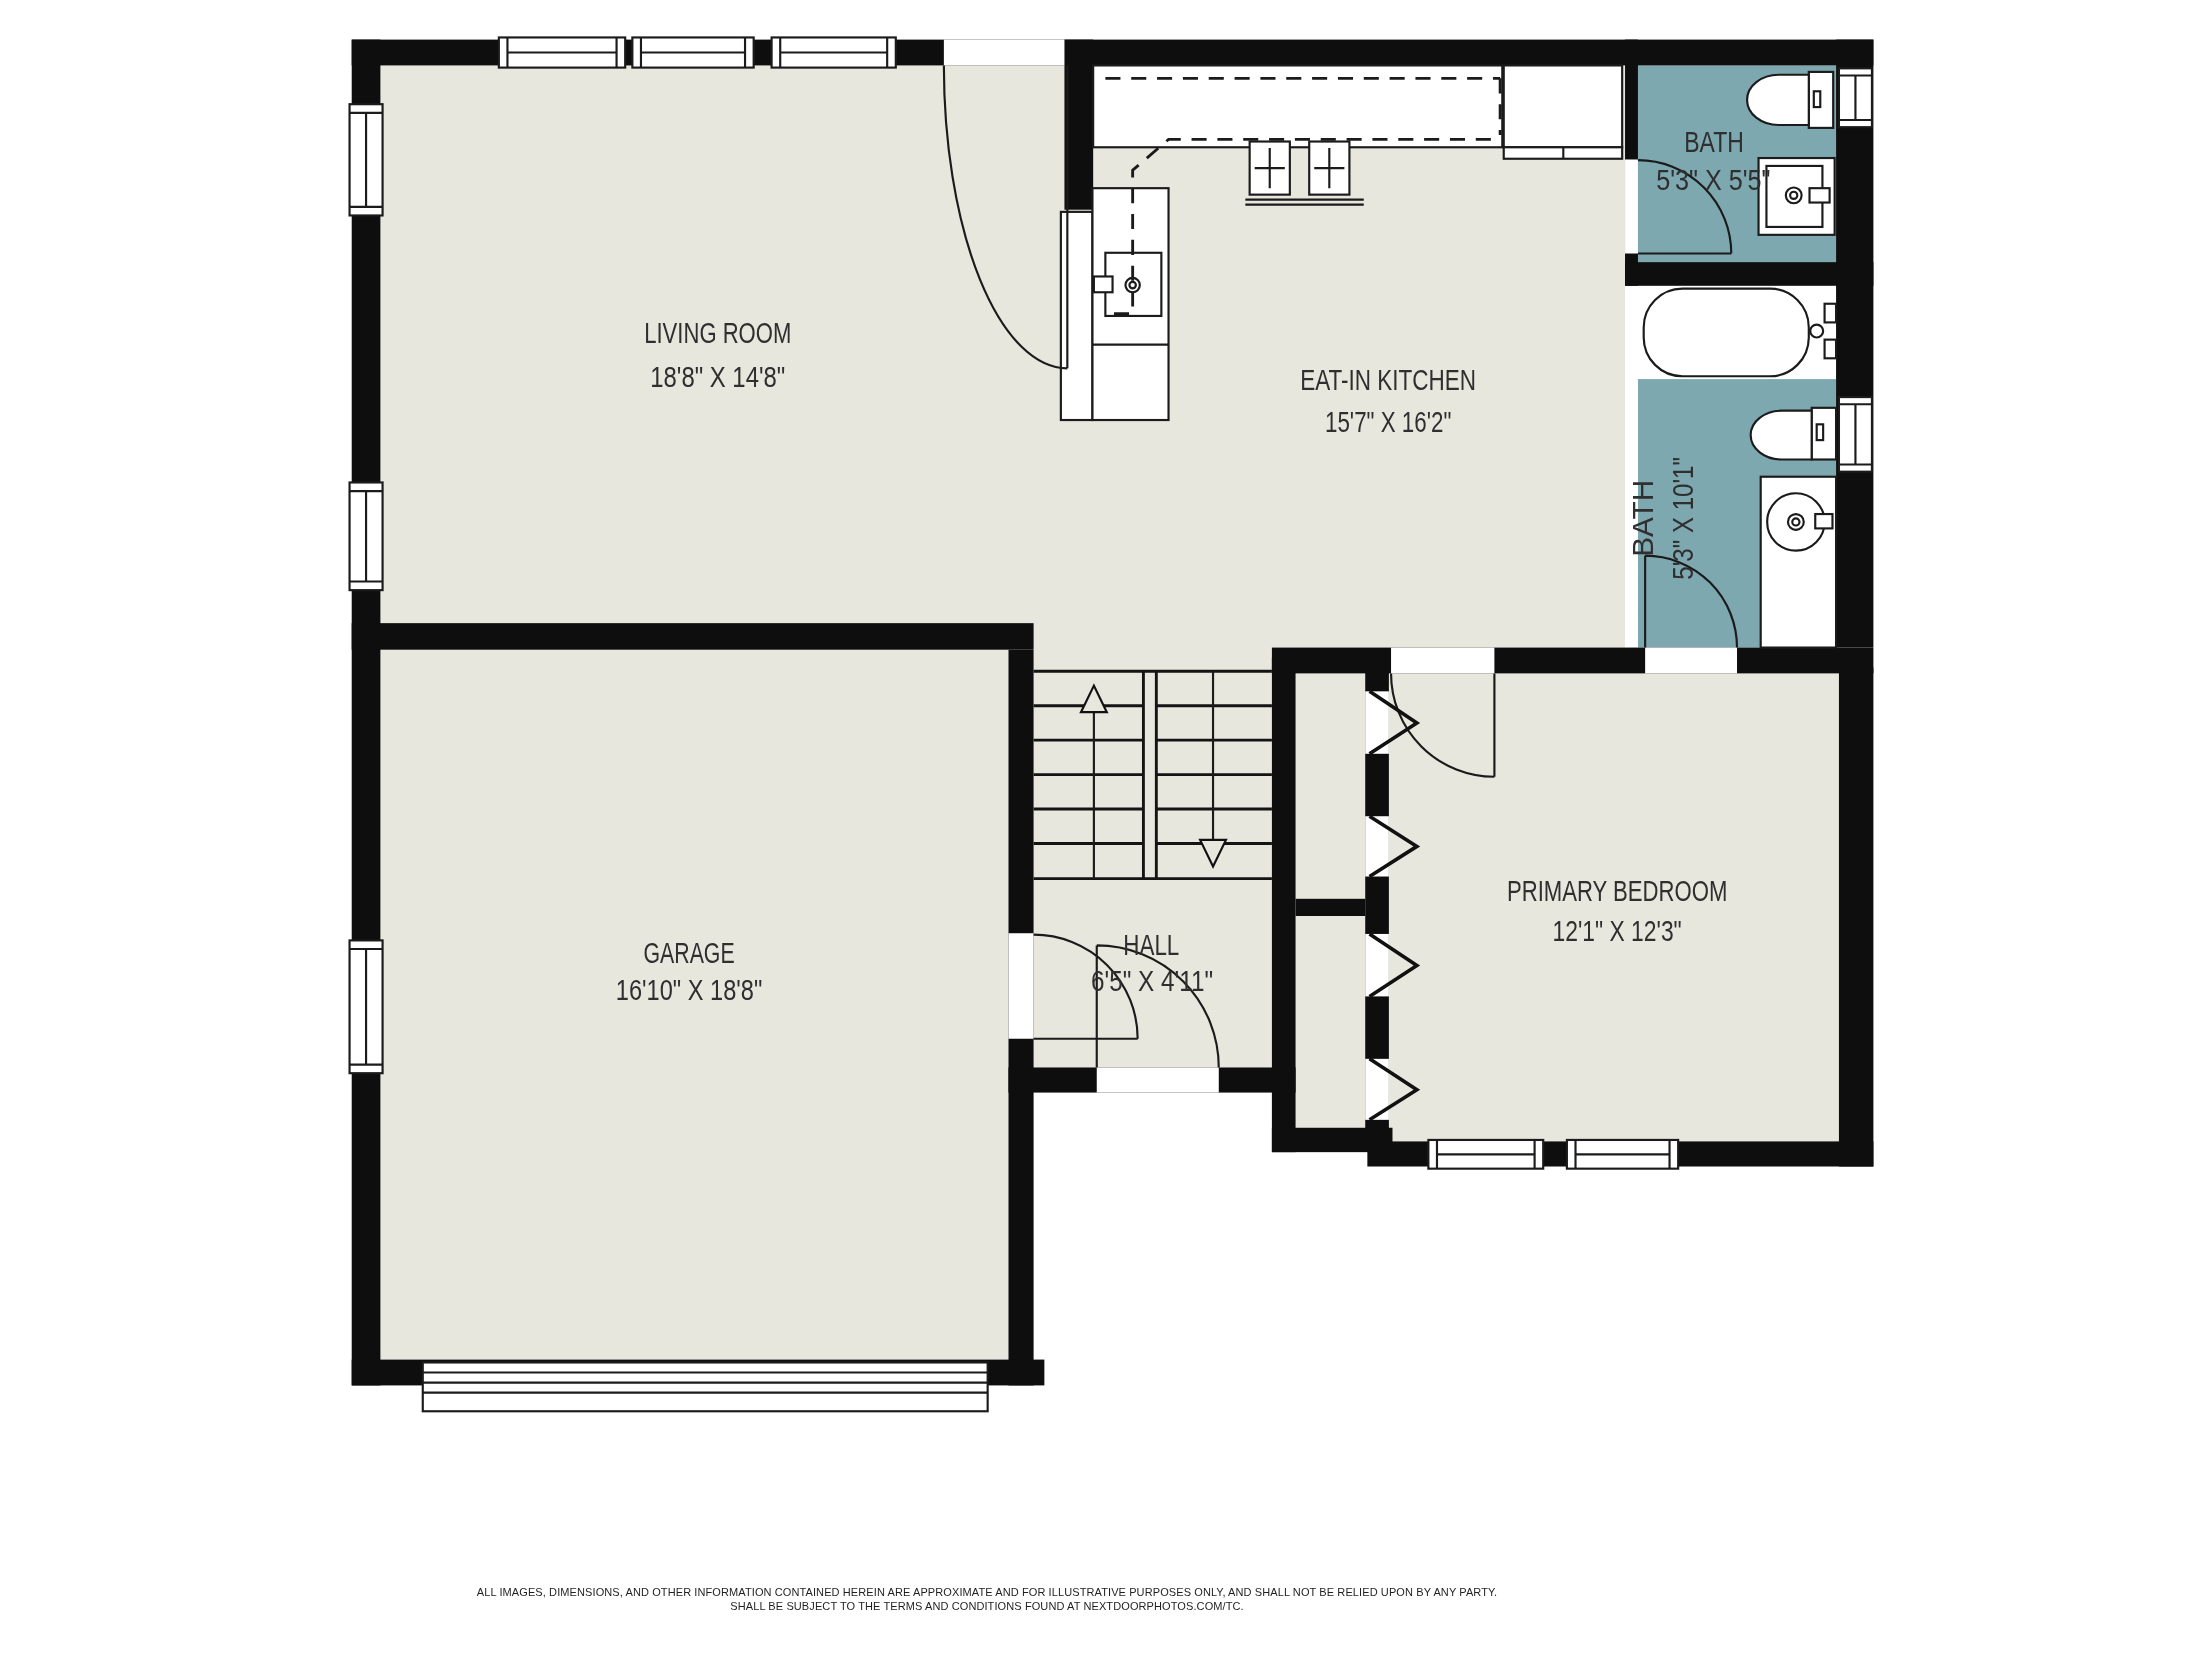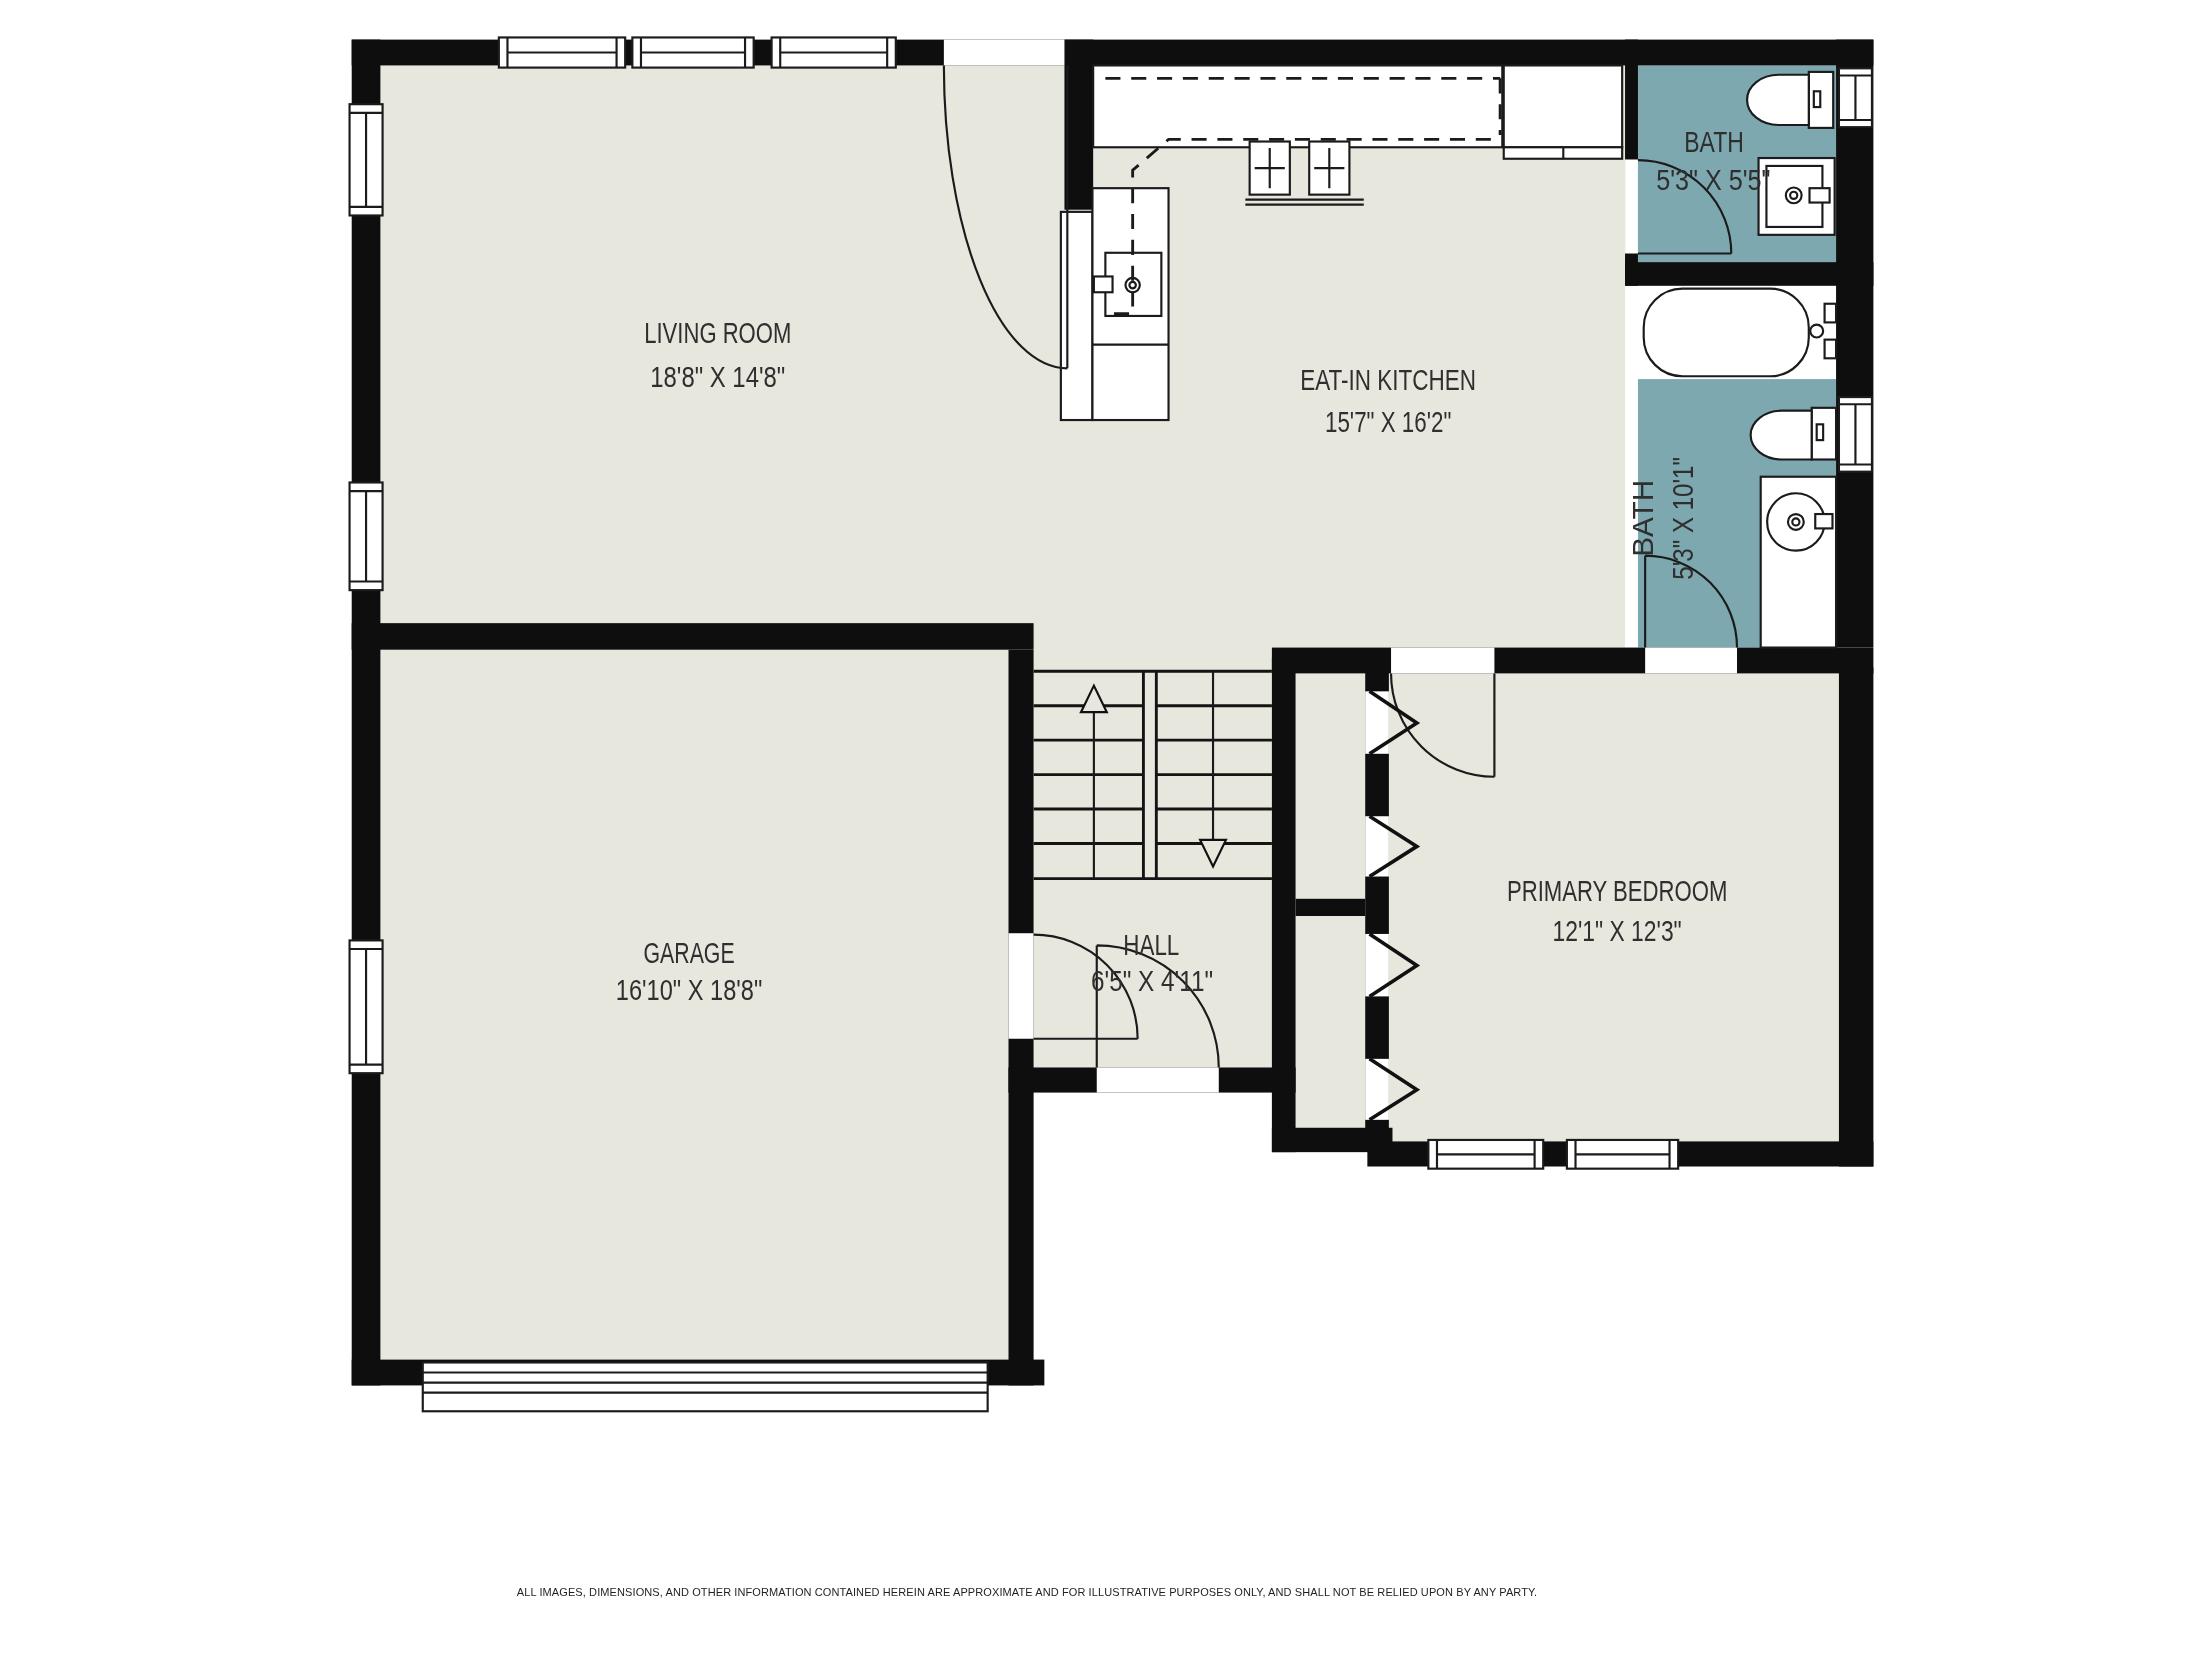--- a/index.html
+++ b/index.html
@@ -13,21 +13,21 @@
   .fx{fill:#ffffff;stroke:#1b1b1b;stroke-width:3;}
   .ln{stroke:#1b1b1b;stroke-width:3;fill:none;}
   .ln4{stroke:#141414;stroke-width:4;fill:none;}
   .dash{stroke:#1b1b1b;stroke-width:4;fill:none;stroke-dasharray:21 15;}
   .chev{stroke:#111111;stroke-width:5;fill:none;}
   .arrowhead{fill:#e8e7de;stroke:#111111;stroke-width:3;}
   text{font-family:"Liberation Sans",sans-serif;text-anchor:middle;fill:#2f2f2f;}
   .rname{font-size:42px;}
   .rdim{font-size:40px;}
   .disclaimer{position:absolute;left:0;top:1585px;width:1974px;text-align:center;
-        font-size:11px;line-height:14px;color:#1f1f1f;letter-spacing:0.1px;padding-left:40px;}
+        font-size:11px;line-height:14px;color:#1f1f1f;letter-spacing:0.1px;}
 </style>
 </head>
 <body>
 
 <div class="page">
 <svg width="2205" height="1654" viewBox="0 0 3072 2304">
 
   <rect class="floor" x="530" y="91" width="1734" height="811"></rect>
   <rect class="floor" x="1440" y="868" width="332" height="619"></rect>
   <rect class="floor" x="1805" y="938" width="97" height="314"></rect>
@@ -237,15 +237,16 @@
 
   <text class="rname" x="1604" y="1330" textLength="78" lengthAdjust="spacingAndGlyphs">HALL</text>
   <text class="rdim" x="1605" y="1381" textLength="170" lengthAdjust="spacingAndGlyphs">6'5" X 4'11"</text>
 
   <text class="rname" x="2253" y="1255" textLength="307" lengthAdjust="spacingAndGlyphs">PRIMARY BEDROOM</text>
   <text class="rdim" x="2253" y="1311" textLength="180" lengthAdjust="spacingAndGlyphs">12'1" X 12'3"</text>
 </svg>
 
   <div class="disclaimer">
     <div>ALL IMAGES, DIMENSIONS, AND OTHER INFORMATION CONTAINED HEREIN ARE APPROXIMATE AND FOR ILLUSTRATIVE PURPOSES ONLY, AND SHALL NOT BE RELIED UPON BY ANY PARTY.</div>
+    <div>SHALL BE SUBJECT TO THE TERMS AND CONDITIONS FOUND AT NEXTDOORPHOTOS.COM/TC.</div>
   </div>
 </div>
 
 
 </body></html>

